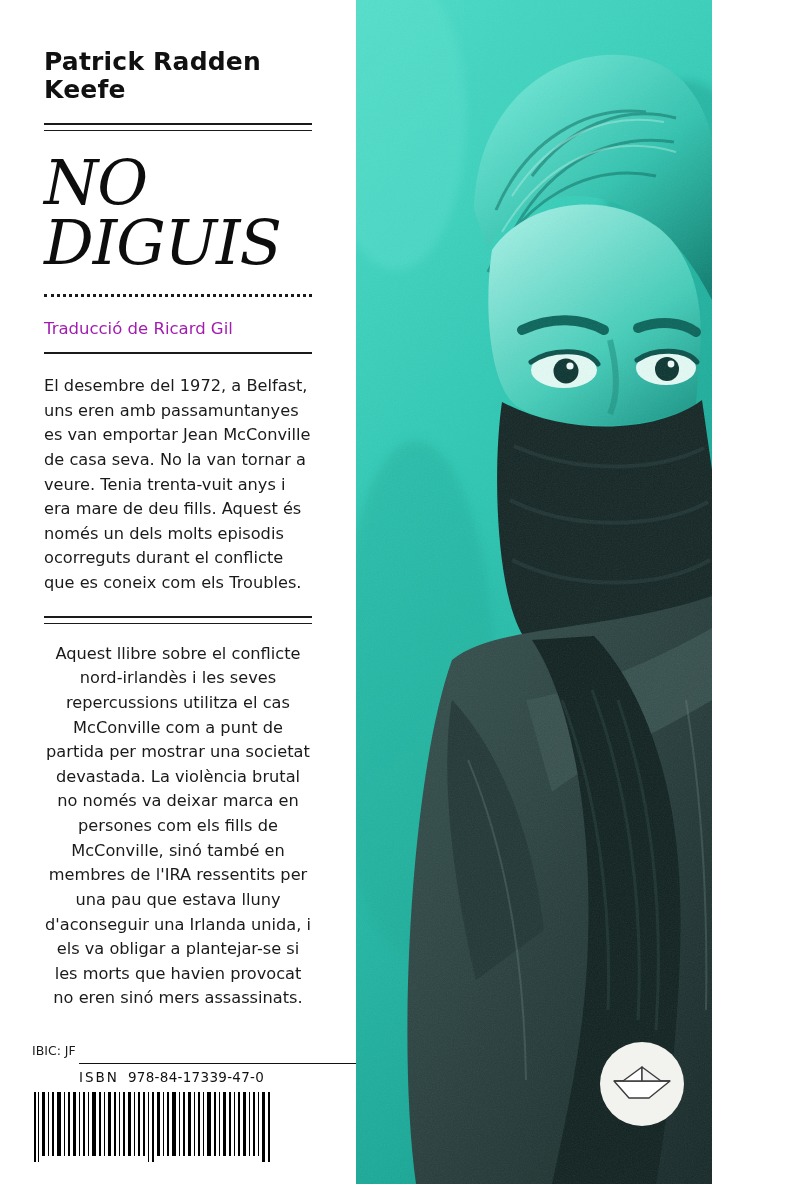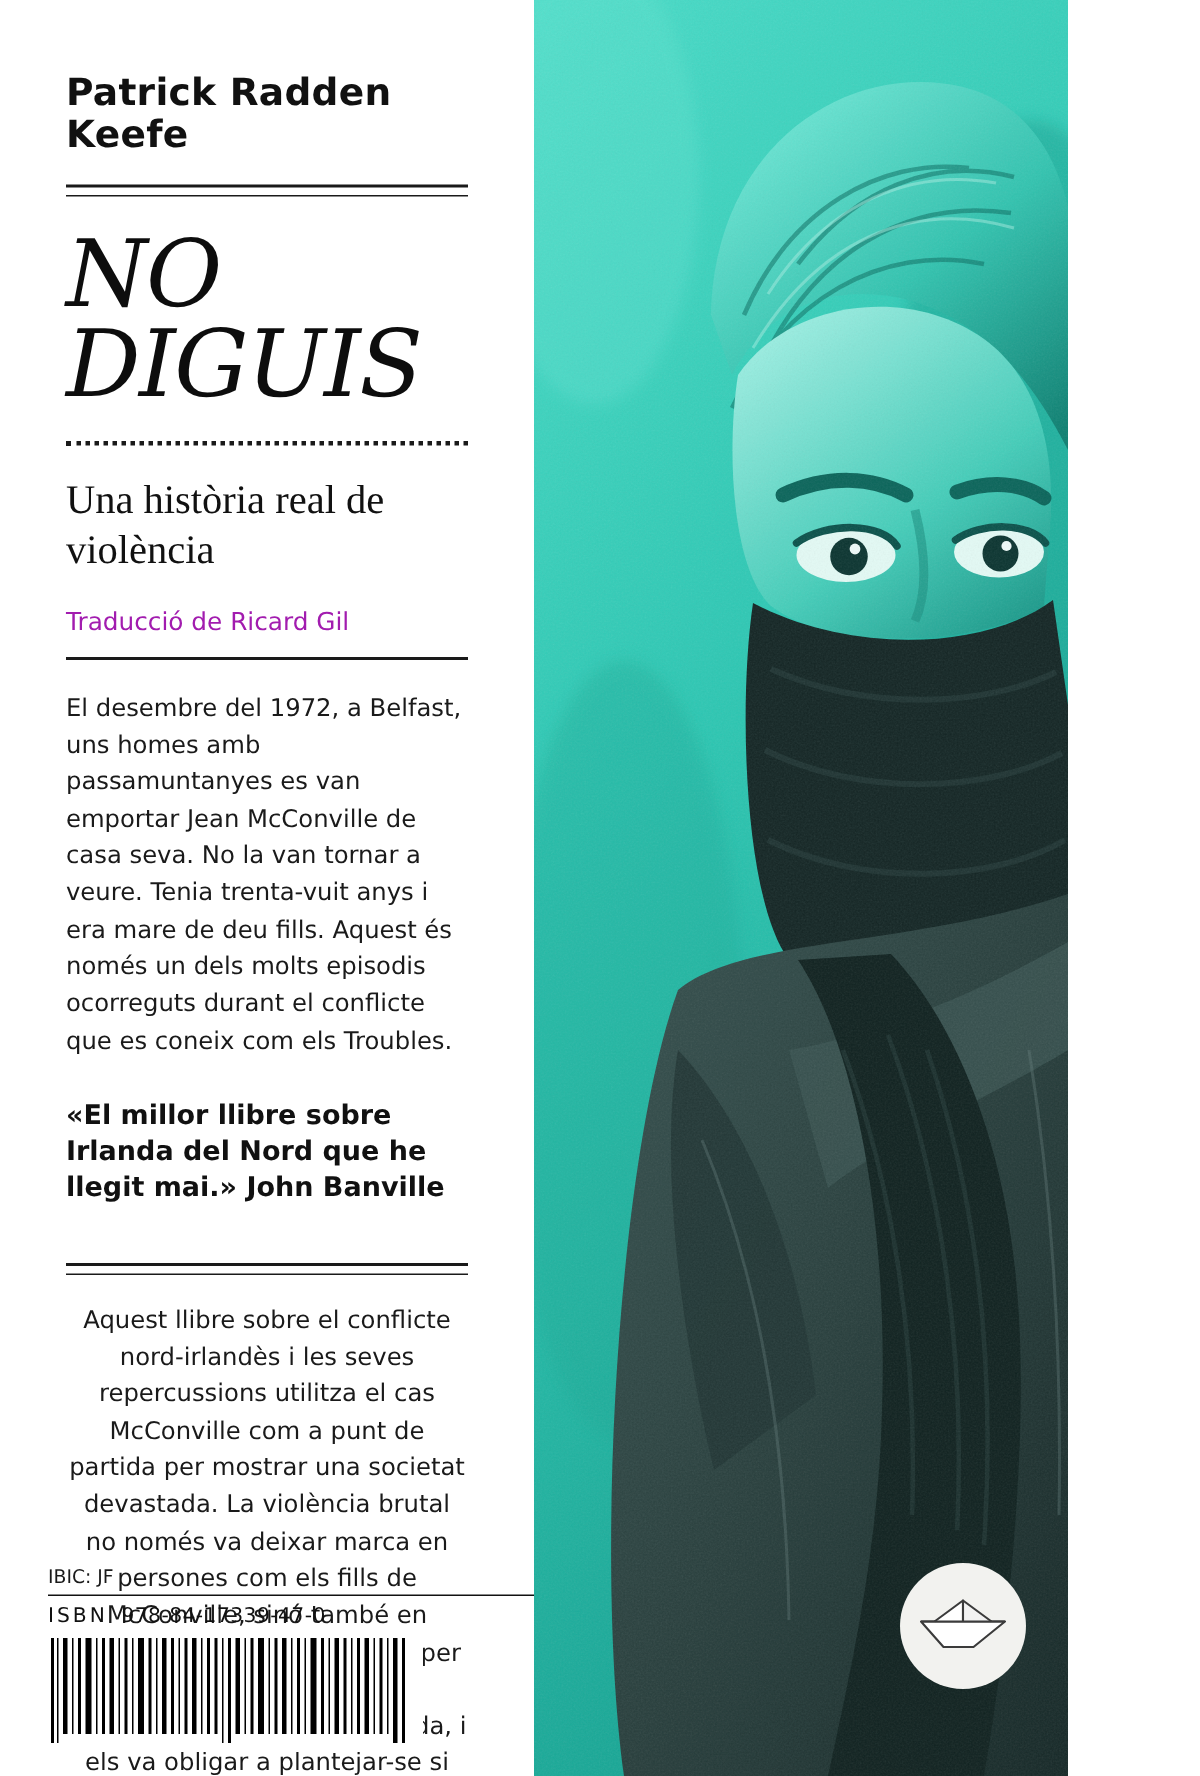--- a/index.html
+++ b/index.html
@@ -130,20 +130,21 @@
   .isbn-line {
     display: flex;
     align-items: baseline;
     gap: 9px;
     font-family: "DejaVu Sans", sans-serif;
     font-size: 13.5px;
     color: #111111;
     border-top: 1px solid #111111;
     padding-top: 5px;
     margin-bottom: 7px;
+    margin-left: 47px;
   }
   .isbn-label { letter-spacing: 2px; }
   .isbn-number { letter-spacing: 0.3px; }
 
   .barcode {
     width: 250px;
     height: 76px;
     display: block;
   }
 
@@ -183,29 +184,27 @@
 
     <div class="rule-double"></div>
 
     <div class="title">
       <span>NO DIGUIS</span>
     </div>
 
     <div class="rule-dotted" style="margin-top:22px;"></div>
 
     <div class="subtitle">
-      <div>Una història real de violència</div>
     </div>
 
     <div class="translator">Traducció de Ricard Gil</div>
     <div class="rule-single"></div>
 
-    <div class="blurb">El desembre del 1972, a Belfast, uns homes amb passamuntanyes es van emportar Jean McConville de casa seva. No la van tornar a veure. Tenia trenta-vuit anys i era mare de deu fills. Aquest és només un dels molts episodis ocorreguts durant el conflicte que es coneix com els Troubles.</div>
-
-    <div class="quote">«El millor llibre sobre Irlanda del Nord que he llegit mai.» John Banville</div>
+    <div class="blurb">El desembre del 1972, a Belfast, uns eren amb passamuntanyes es van emportar Jean McConville de casa seva. No la van tornar a veure. Tenia trenta-vuit anys i era mare de deu fills. Aquest és només un dels molts episodis ocorreguts durant el conflicte que es coneix com els Troubles.</div>
+
     <div class="rule-double"></div>
 
     <div class="body-text">Aquest llibre sobre el conflicte nord-irlandès i les seves repercussions utilitza el cas McConville com a punt de partida per mostrar una societat devastada. La violència brutal no només va deixar marca en persones com els fills de McConville, sinó també en membres de l'IRA ressentits per una pau que estava lluny d'aconseguir una Irlanda unida, i els va obligar a plantejar-se si les morts que havien provocat no eren sinó mers assassinats.</div>
 
     <div class="footer">
       <div class="ibic">IBIC: JF</div>
       <div class="isbn-line">
         <span class="isbn-label">ISBN</span>
         <span class="isbn-number">978-84-17339-47-0</span>
       </div>

